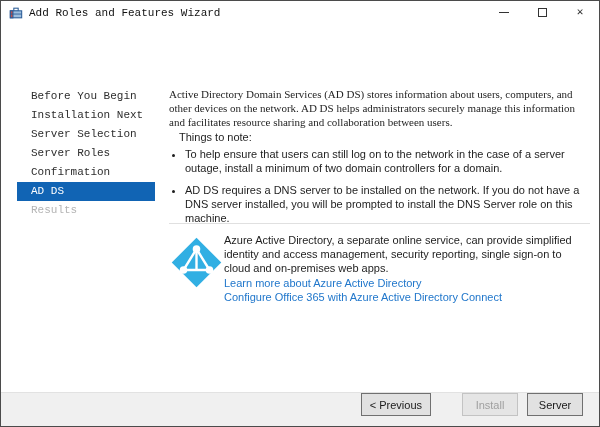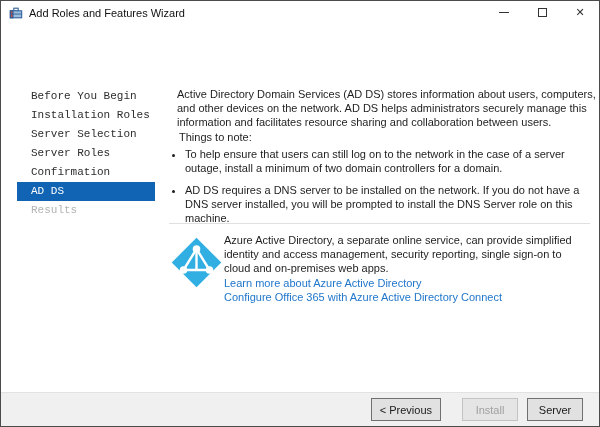--- a/index.html
+++ b/index.html
@@ -7,21 +7,21 @@
   body { font-family:"Liberation Sans", sans-serif; }
 
   .window{
     position:relative; width:600px; height:427px;
     background:#ffffff; border:1px solid #4b4b4b; overflow:hidden;
   }
 
   
   .titlebar{
     position:absolute; top:0; left:0; right:0; height:23px;
-    background:#ffffff; display:flex; align-items:center;
+    background:#ffffff; display:flex; align-items:center;font-family:Liberation Mono, monospace;
   }
   .titlebar .app-icon{ margin:0 6px 0 8px; width:14px; height:14px; flex:0 0 auto; }
   .titlebar .title-text{ font-size:11px; color:#111; white-space:nowrap; }
   .win-controls{ position:absolute; right:0; top:0; height:23px; display:flex; }
   .win-btn{
     width:38px; height:23px; display:flex; align-items:center; justify-content:center;
     font-size:10px; color:#333; cursor:default;
   }
   .glyph-min{ display:inline-block; width:10px; border-top:1px solid #333; }
   .glyph-max{ display:inline-block; width:9px; height:9px; border:1px solid #333; }
@@ -43,43 +43,43 @@
     height:19px; line-height:19px; margin-left:16px; width:138px;
     padding-left:14px; font-size:11px; color:#2d2d2d; cursor:default;
     white-space:nowrap;
   }
   .side-item.selected{ background:#1164b4; color:#ffffff; }
   .side-item.disabled{ color:#b4b4b4; }
 
   
   .content{ position:absolute; left:168px; top:80px; width:421px; color:#1e1e1e; }
   .content p, .content li{ font-size:11px; line-height:14px; }
-  .intro{ position:absolute; top:6px; left:8px; width:421px; }
+  .intro{ position:absolute; top:6px; left:0; width:421px;font-family:Liberation Serif, serif; }
   .note-head{ position:absolute; top:50px; left:10px; font-size:11px; }
   .note-list{ position:absolute; top:66px; left:4px; width:412px; list-style:disc; padding-left:12px; }
   .note-list li{ margin-bottom:8px; }
   .sep{ position:absolute; top:142px; left:0; width:421px; border-top:1px solid #e0e0e0; }
   .azure{ position:absolute; top:152px; left:0; width:421px; display:flex; }
   .azure-icon-box{ width:55px; height:55px; flex:0 0 auto; margin-top:2px; }
   .azure-text{ margin-left:0; width:358px; }
   .azure-links{ margin-top:1px; }
   .link{ display:block; font-size:11px; line-height:14px; color:#2177cb; text-decoration:none; cursor:pointer; }
 
   
   .footer{
     position:absolute; left:0; right:0; bottom:0; height:34px;
     background:#f0f0f0; border-top:1px solid #e2e2e2;
-    display:flex; align-items:center; justify-content:flex-end; padding-right:16px;
+    display:flex; justify-content:flex-end; padding-right:16px;
   }
   .btn{
     height:23px; min-width:56px; padding:0 8px; margin-left:9px;
     background:#e1e1e1; border:1px solid #707070; font-size:11px; color:#1a1a1a;
     font-family:"Liberation Sans", sans-serif; cursor:default;
   }
-  .btn-install{ margin-left:21px; background:#e5e5e5; border-color:#c3c3c3; color:#a0a0a0; }
+  .btn-install{ margin-left:31px; background:#e5e5e5; border-color:#c3c3c3; color:#a0a0a0; }
 </style>
 </head>
 <body>
 
 <div class="window">
 
   <div class="titlebar">
     <svg class="app-icon" viewBox="0 0 16 16">
       <rect x="5.5" y="2.5" width="5" height="3.5" fill="none" stroke="#2b5c97" stroke-width="1.2"></rect>
       <rect x="1.5" y="5.5" width="13" height="8" fill="#9dbede" stroke="#2b5c97" stroke-width="1.2"></rect>
@@ -96,21 +96,21 @@
         </div>
       <div class="win-btn">
           <span class="glyph-close">✕</span>
         </div>
     </div>
   </div>
 
 
   <div class="sidebar">
     <div class="side-item">Before You Begin</div>
-    <div class="side-item">Installation Roles</div>
+    <div class="side-item">Installation Next</div>
     <div class="side-item">Server Selection</div>
     <div class="side-item">Server Roles</div>
     <div class="side-item">Confirmation</div>
     <div class="side-item selected">AD DS</div>
     <div class="side-item disabled">Results</div>
   </div>
 
   <div class="content">
     <p class="intro">Active Directory Domain Services (AD DS) stores information about users, computers, and other devices on the network.  AD DS helps administrators securely manage this information and facilitates resource sharing and collaboration between users.</p>
     <div class="note-head">Things to note:</div>

